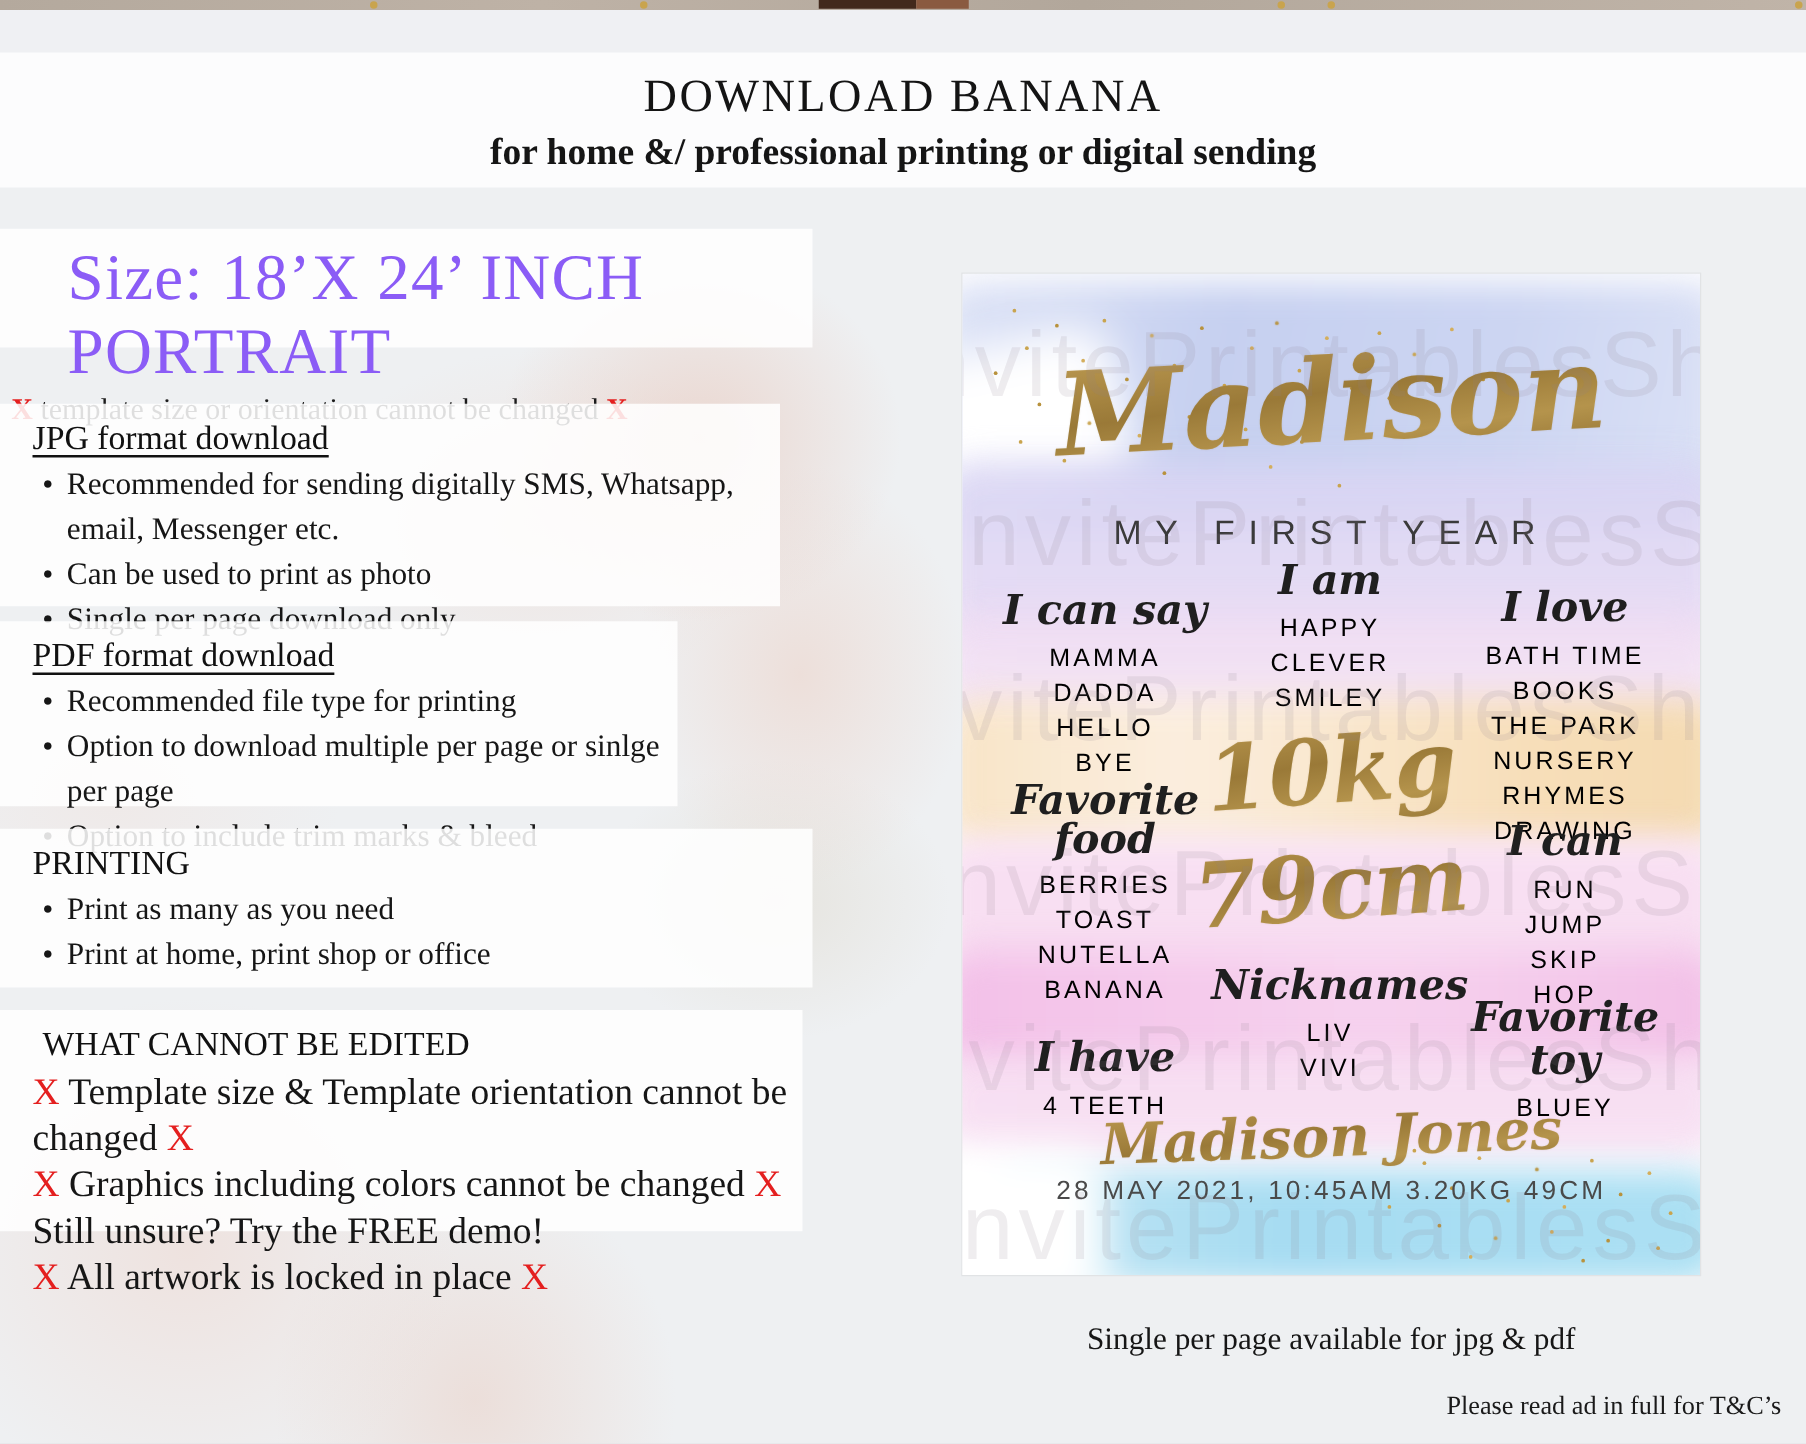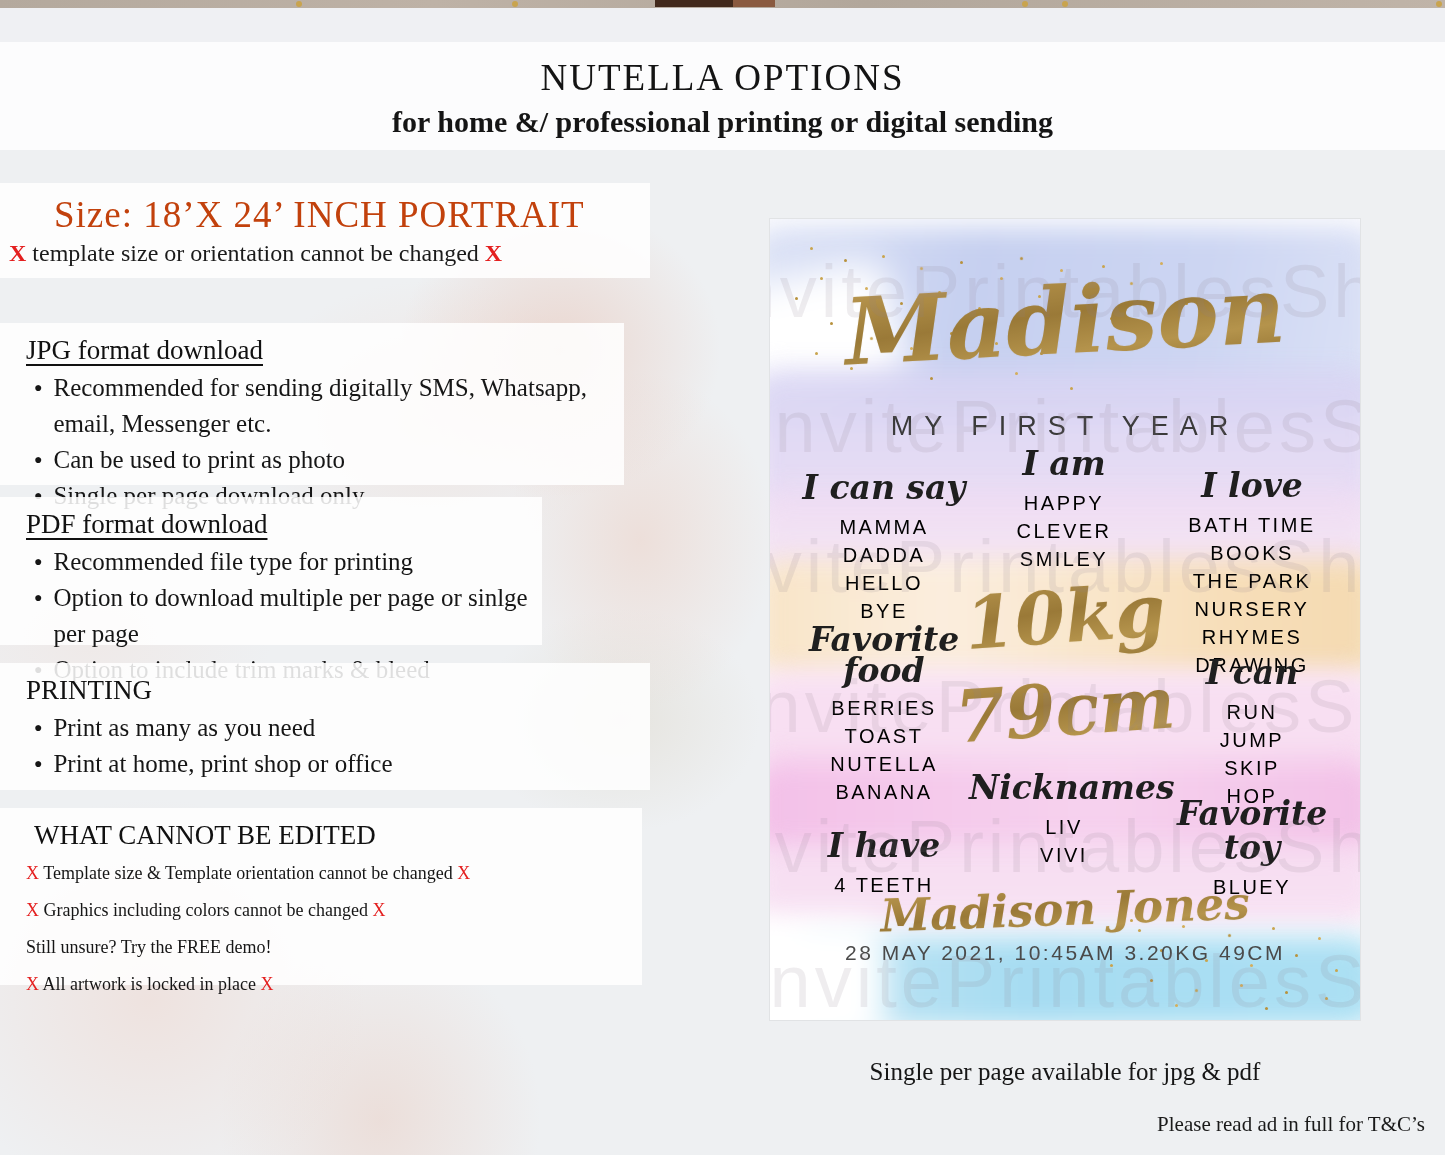--- a/index.html
+++ b/index.html
@@ -28,37 +28,37 @@
       radial-gradient(ellipse 190px 240px at 640px 420px, rgba(236,209,198,.55), rgba(236,209,198,0) 70%),
       radial-gradient(ellipse 260px 200px at 430px 300px, rgba(240,216,206,.45), rgba(240,216,206,0) 70%),
       radial-gradient(ellipse 200px 160px at 620px 600px, rgba(214,205,185,.35), rgba(214,205,185,0) 70%),
       radial-gradient(ellipse 300px 280px at 150px 880px, rgba(238,215,207,.55), rgba(238,215,207,0) 72%),
       radial-gradient(ellipse 230px 260px at 380px 1000px, rgba(233,205,194,.5), rgba(233,205,194,0) 70%),
       radial-gradient(ellipse 260px 180px at 90px 520px, rgba(241,224,218,.4), rgba(241,224,218,0) 70%);}
 
   
   .band{position:absolute;left:0;background:rgba(255,255,255,.86);}
   .band.size-band{top:183px;width:650px;height:95px;}
-  .size-title{margin:10px 0 0 54px;font-size:37px;letter-spacing:1px;color:#c2410c;}
+  .size-title{margin:10px 0 0 54px;font-size:52px;letter-spacing:1px;color:#8b5cf6;}
   .size-note{margin:4px 0 0 9px;font-size:24px;color:#1b1b1b;}
   .xr{color:#e41f1f;font-weight:bold;}
   .xr2{color:#e41f1f;}
 
   .band.jpg-band{top:300px;width:624px;height:162px;margin-top:23px;}
   .band.pdf-band{top:497px;width:542px;height:148px;}
   .band.print-band{top:663px;width:650px;height:127px;}
   .band.edit-band{top:808px;width:642px;height:177px;}
   .sec-head{margin:12px 0 2px 26px;font-size:27px;color:#111;}
   .sec-head.u{text-decoration:underline;text-underline-offset:5px;}
   .bullets{margin:4px 0 0 34px;}
   .b-row{display:flex;align-items:flex-start;line-height:36px;font-size:25px;color:#161616;}
   .b-dot{font-size:14px;line-height:36px;margin-right:11px;}
   .b-text{width:592px;}
   .edit-head{margin:12px 0 4px 34px;font-size:27px;color:#111;}
-  .edit-line{margin-left:26px;font-size:18px;line-height:37px;color:#161616;}
+  .edit-line{margin-left:26px;font-size:30px;line-height:37px;color:#161616;}
 
   
   .poster{position:absolute;left:770px;top:219px;width:590px;height:801px;background:#fdfdfe;
           overflow:hidden;box-shadow:0 0 0 1px rgba(0,0,0,.05);}
   .wash{position:absolute;filter:blur(13px);border-radius:30px;}
   .w-blue{left:-20px;top:8px;width:630px;height:195px;background:linear-gradient(100deg,#dde3f6,#c6d0f0 35%,#ccd5f2 70%,#dce2f6);}
   .w-blue-cut{left:-40px;top:55px;width:170px;height:130px;background:#ffffff;filter:blur(18px);transform:rotate(-14deg);}
   .w-lav{left:-20px;top:150px;width:630px;height:150px;background:linear-gradient(to bottom,#d7d4f3,#e8daf4);opacity:.9;}
   .w-pinklav{left:-20px;top:272px;width:630px;height:85px;background:#f0dcf2;opacity:.8;}
   .w-peach{left:-15px;top:340px;width:625px;height:120px;background:linear-gradient(90deg,#f8e3c4,#fbeedd 30%,#f7ddb6 75%,#f4d9ae);opacity:.95;}
@@ -128,21 +128,21 @@
     <div class="notch n2"></div>
     <div class="gold-dot gd1"></div>
     <div class="gold-dot gd2"></div>
     <div class="gold-dot gd3"></div>
     <div class="gold-dot gd4"></div>
     <div class="gold-dot gd5"></div>
   </div>
   <div class="gray-zone"></div>
 
   <div class="header-band">
-    <div class="header-title">NUTELLA OPTIONS</div>
+    <div class="header-title">DOWNLOAD BANANA</div>
     <div class="header-sub">for home &amp;/ professional printing or digital sending</div>
   </div>
 
   <div class="bg-art"></div>
 
   <div class="band size-band">
     <div class="size-title">Size: 18’X 24’ INCH PORTRAIT</div>
     <div class="size-note">
       <span class="xr">X</span>
       <span>template size or orientation cannot be changed</span>

